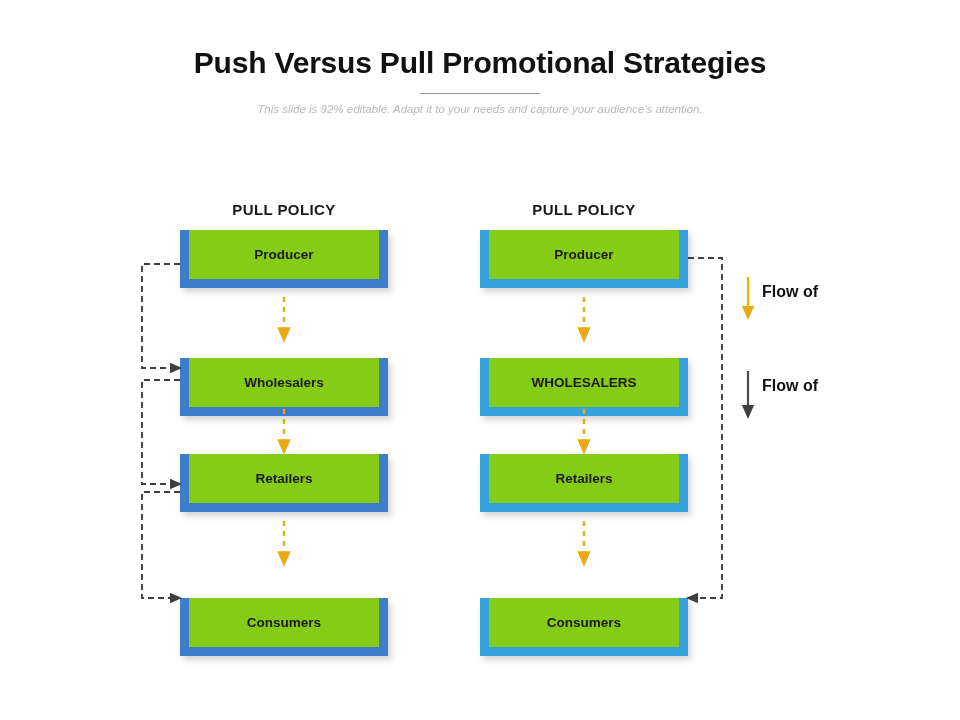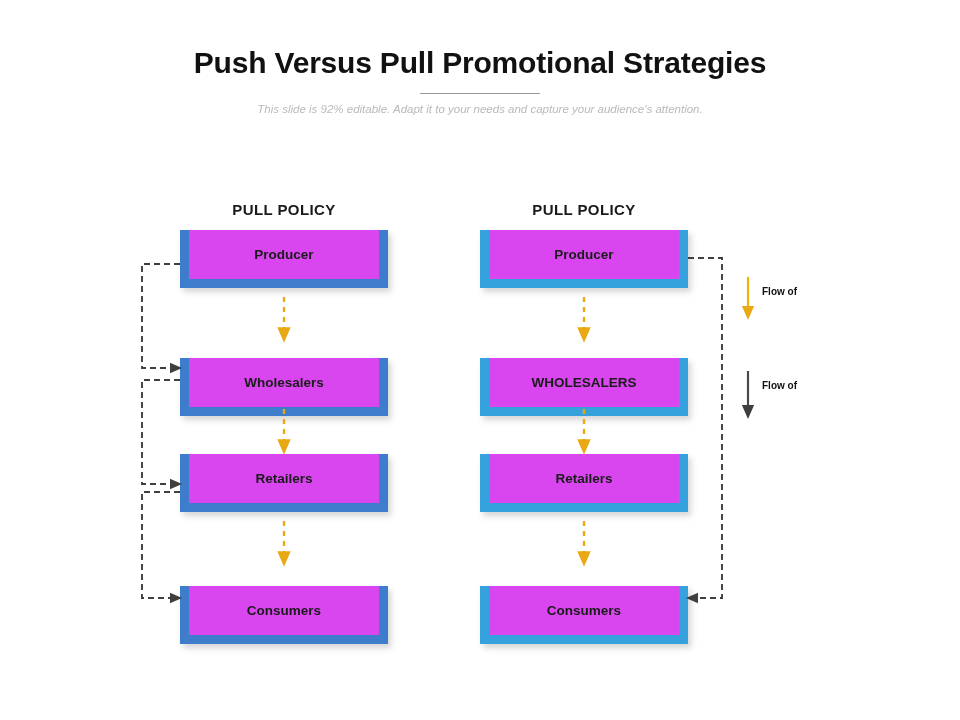--- a/index.html
+++ b/index.html
@@ -65,21 +65,21 @@
   }
   .col-head.left  { top: 201px; left: 183px; width: 202px; }
   .col-head.right { top: 201px; left: 483px; width: 202px; }
 
   
   .box {
     position: absolute;
     box-sizing: border-box;
     width: 208px;
     height: 58px;
-    background: #d946ef;
+    background: #84cc16;
     display: flex;
     align-items: center;
     justify-content: center;
     font-size: 13.5px;
     font-weight: bold;
     color: #1b1b1b;
     font-family: "Liberation Sans", sans-serif;
   }
   .box .box-label { pointer-events: none; }
 
@@ -99,34 +99,34 @@
   }
 
   
   .col-l { left: 180px; }
   .col-r { left: 480px; }
 
   
   .row-0 { top: 230px; }
   .row-1 { top: 358px; }
   .row-2 { top: 454px; align-items: center; }
-  .row-3 { top: 586px; }
+  .row-3 { top: 598px; }
 
   
   .overlay {
     position: absolute;
     top: 0; left: 0;
     width: 960px; height: 720px;
     pointer-events: none;
   }
 
   
   .legend-item {
     position: absolute;
-    font-size: 10px;
+    font-size: 16px;
     font-weight: bold;
     color: #111111;
     line-height: 17px;
     font-family: "Liberation Sans", sans-serif;
   }
   .legend-item.products { top: 283px; left: 762px; width: 190px; }
   .legend-item.comms    { top: 377px; left: 762px; width: 190px; }
 </style>
 </head>
 <body>

